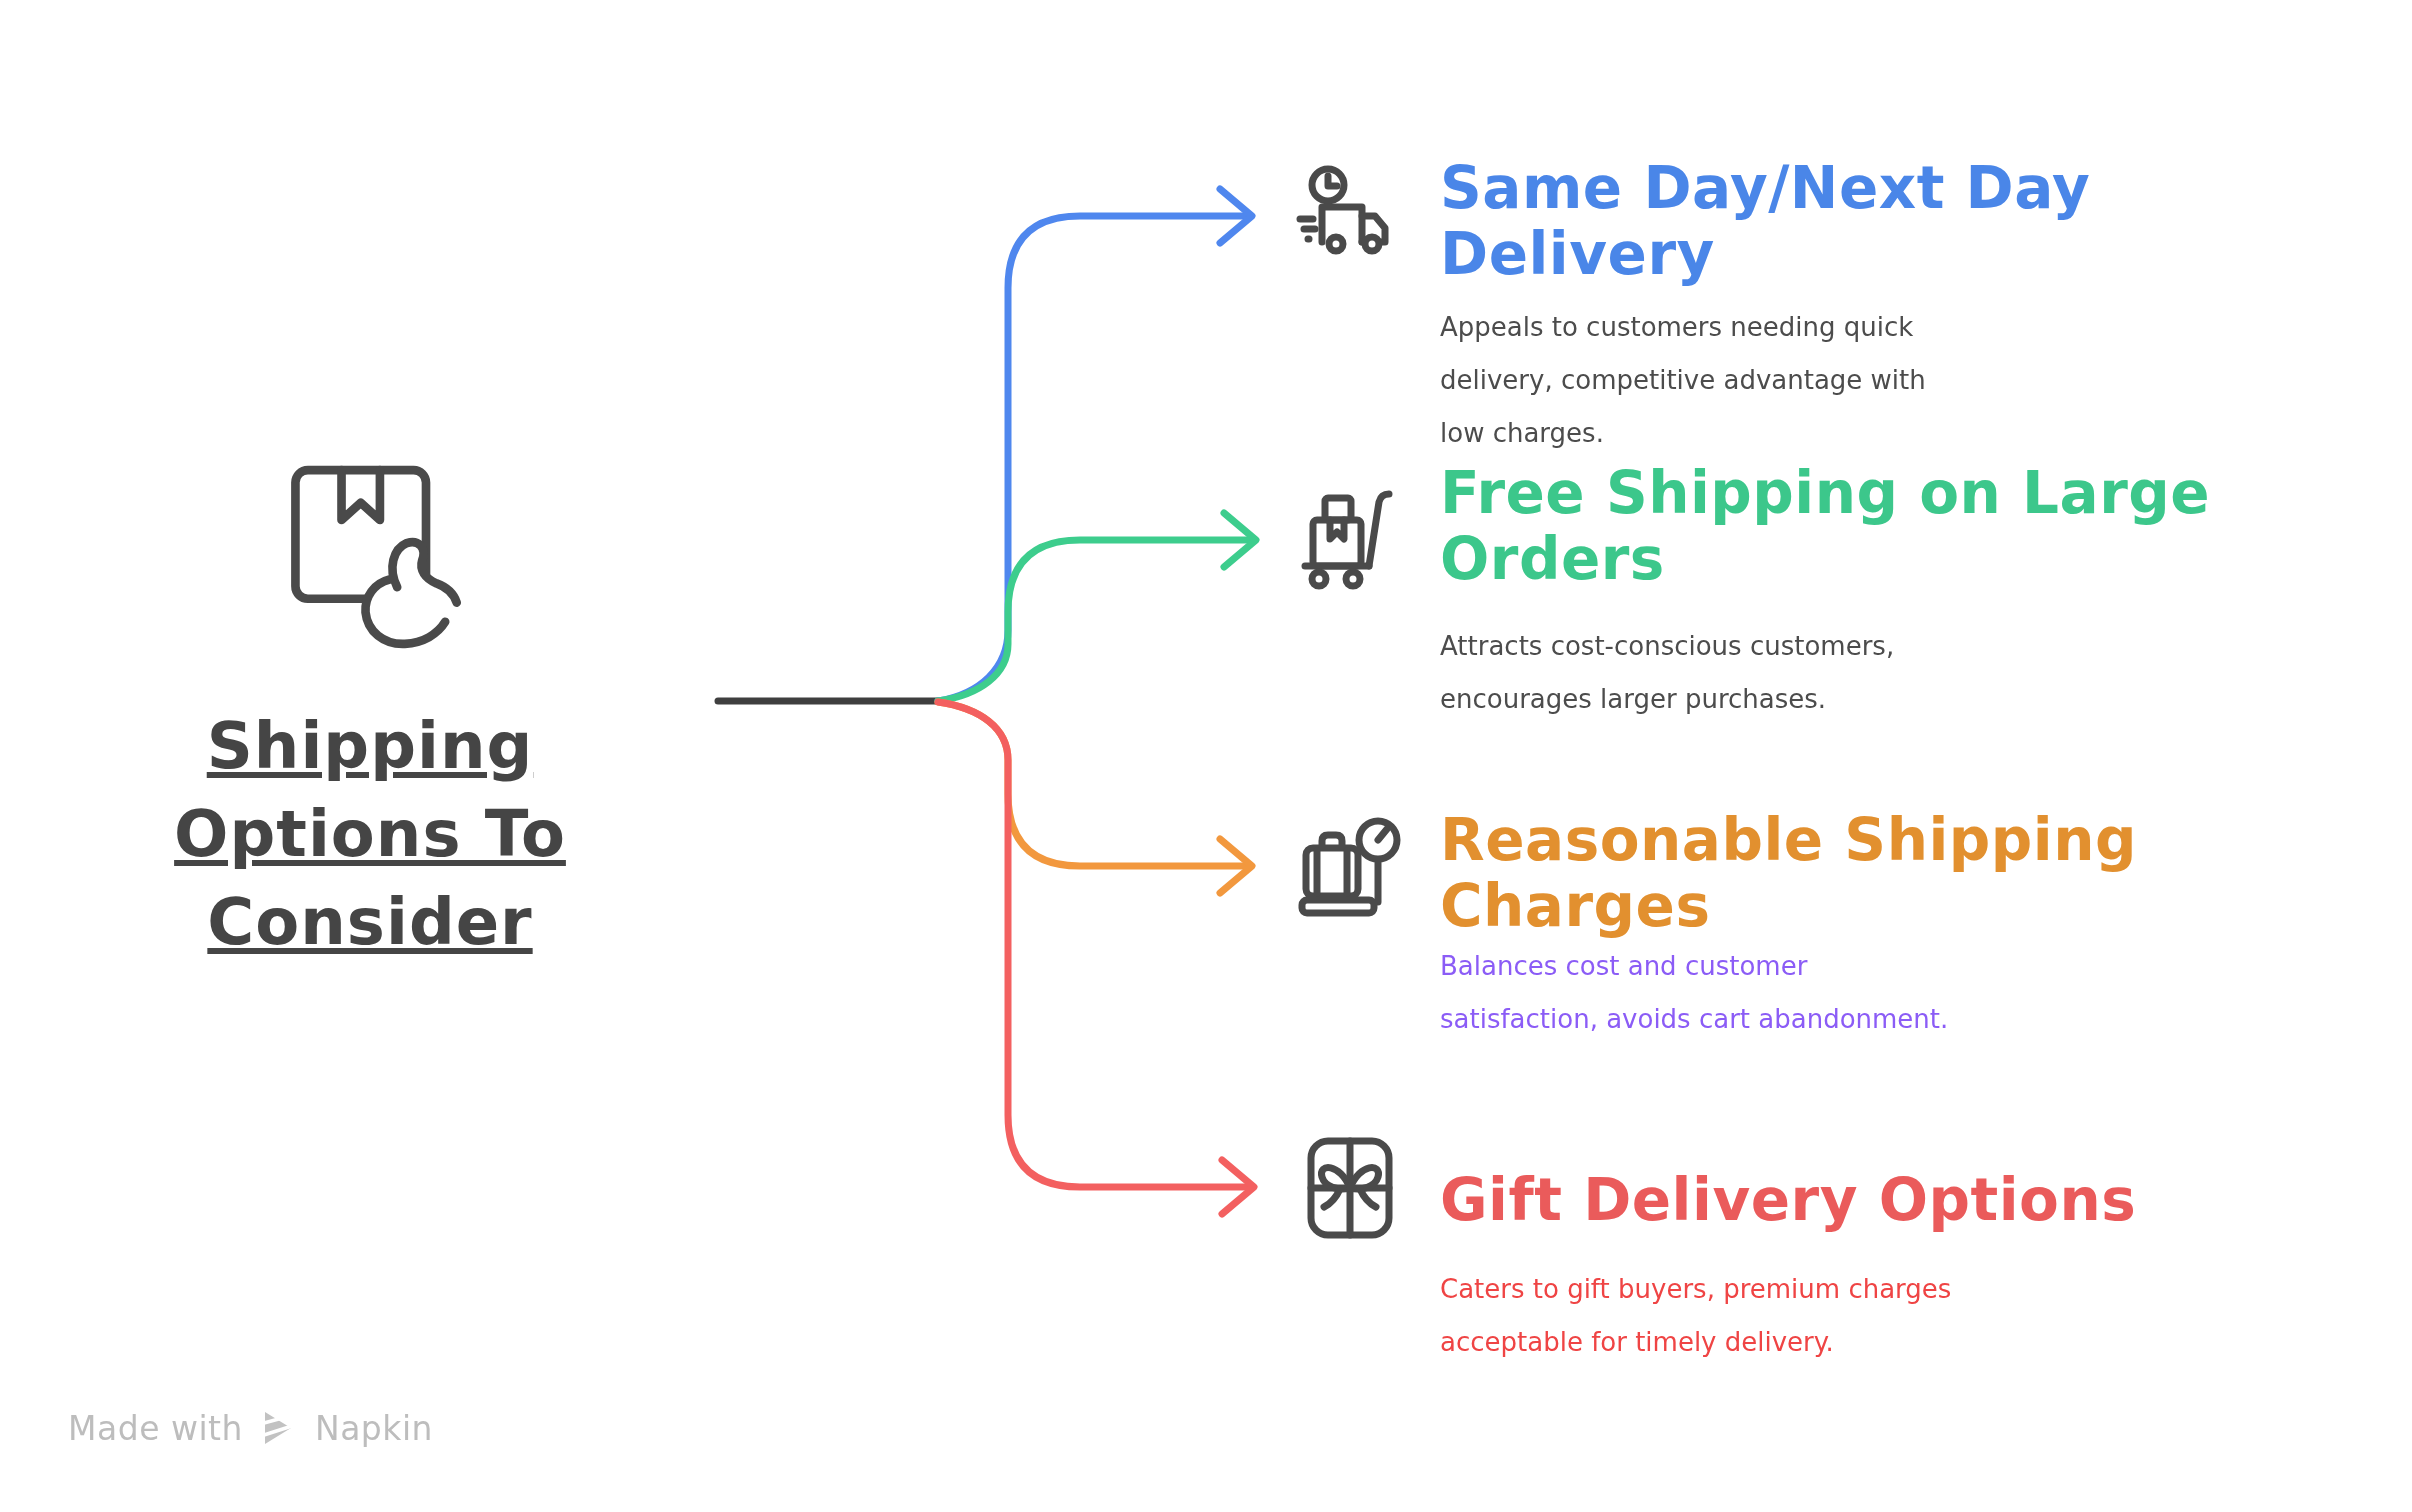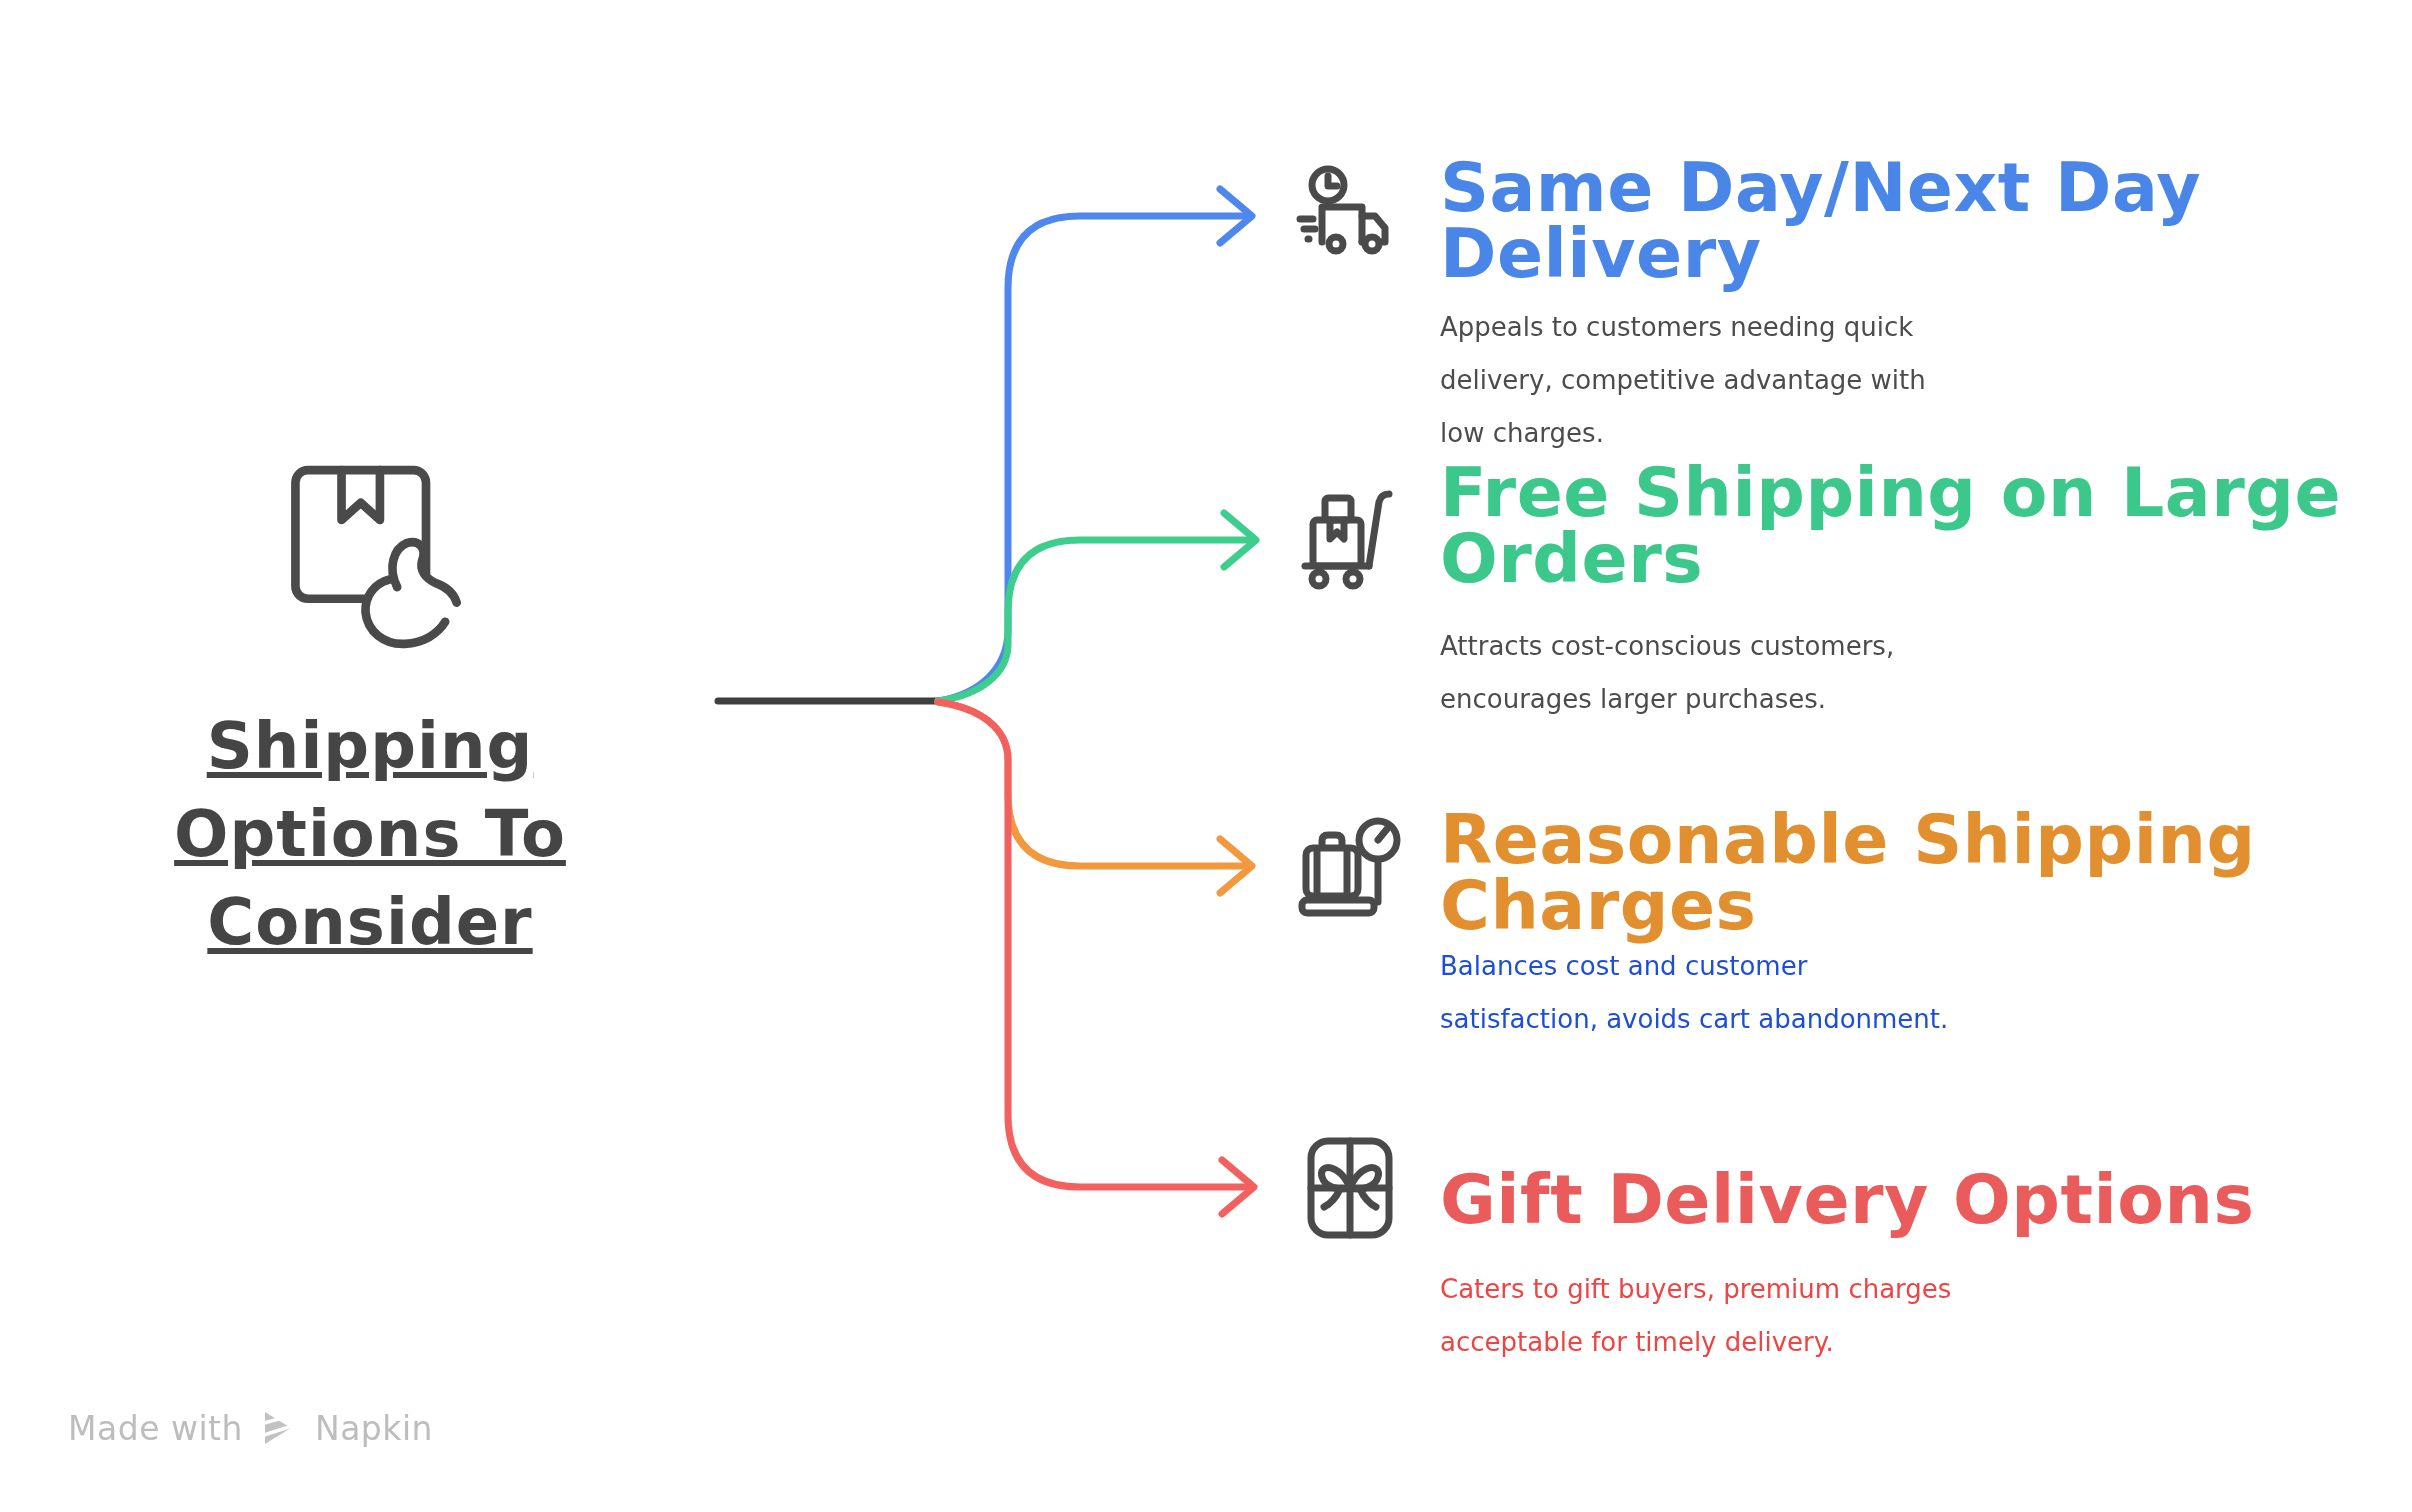--- a/index.html
+++ b/index.html
@@ -10,21 +10,21 @@
   .abs{position:absolute;}
   #connector-layer{left:0;top:0;width:2412px;height:1512px;pointer-events:none;}
   .center-title{
     left:70px;top:702px;width:600px;
     text-align:center;white-space:pre-line;
     font-size:64px;line-height:88px;font-weight:700;letter-spacing:1px;text-decoration:underline;
   }
   .node-icon{left:1294px;width:112px;height:112px;}
   .row-heading{
     left:1440px;width:920px;white-space:pre-line;
-    font-size:68px;line-height:66px;font-weight:700;letter-spacing:0.5px;
+    font-size:58px;line-height:66px;font-weight:700;letter-spacing:0.5px;
   }
   .row-body{
     left:1440px;width:960px;white-space:pre-line;
     font-size:26px;line-height:53px;font-weight:400;
   }
   .r1 .node-icon{top:160px;} .r1 .row-heading{top:155px;} .r1 .row-body{top:301px;}
   .r2 .node-icon{top:484px;} .r2 .row-heading{top:460px;} .r2 .row-body{top:620px;}
   .r3 .node-icon{top:810px;} .r3 .row-heading{top:807px;} .r3 .row-body{top:940px;}
   .r4 .node-icon{top:1131px;} .r4 .row-heading{top:1167px;} .r4 .row-body{top:1263px;}
   #center-icon{left:282px;top:458px;width:192px;height:198px;}
@@ -120,21 +120,21 @@
       <path d="M84,30 L93,19"></path>
       <path d="M28,38 V31 Q28,25 34,25 H42 Q48,25 48,31 V38"></path>
       <rect x="12" y="38" width="52" height="48" rx="7" fill="#ffffff"></rect>
       <path d="M23,41 V83"></path>
       <path d="M53,41 V83"></path>
       <rect x="8" y="90" width="72" height="13" rx="5" fill="#ffffff"></rect>
     </g>
   </svg>
   <div class="abs row-heading" style="color: rgb(226, 144, 47);">Reasonable Shipping
 Charges</div>
-  <div class="abs row-body" style="color: #1d4ed8;">Balances cost and customer
+  <div class="abs row-body" style="color: #8b5cf6;">Balances cost and customer
 satisfaction, avoids cart abandonment.</div>
 </div>
 
 <div class="r4">
   <svg class="abs node-icon" viewBox="0 0 112 112">
     <g fill="none" stroke-width="7" stroke-linecap="round" stroke-linejoin="round" stroke="#4A4A4A">
       <rect x="17" y="10" width="78" height="94" rx="17"></rect>
       <path d="M56,10 V104"></path>
       <path d="M17,57 H95"></path>
       <path d="M56,57 C46,32 24,32 28,46 C31,56 44,60 56,57 Z"></path>

